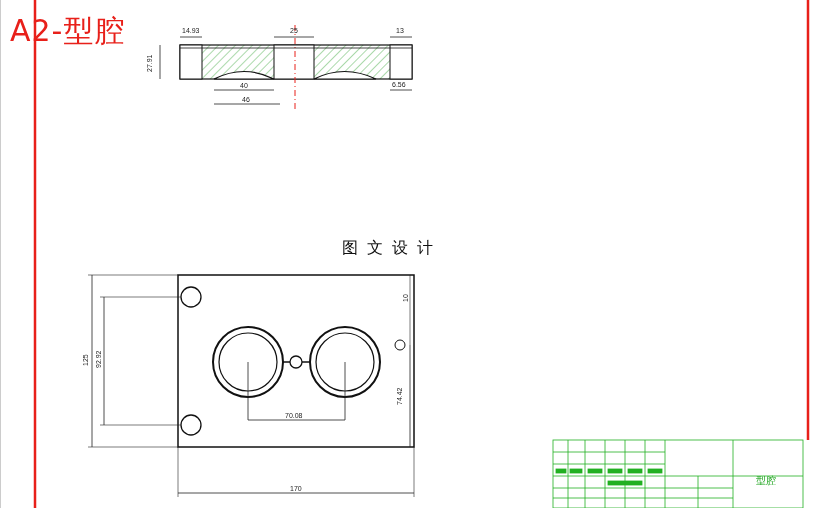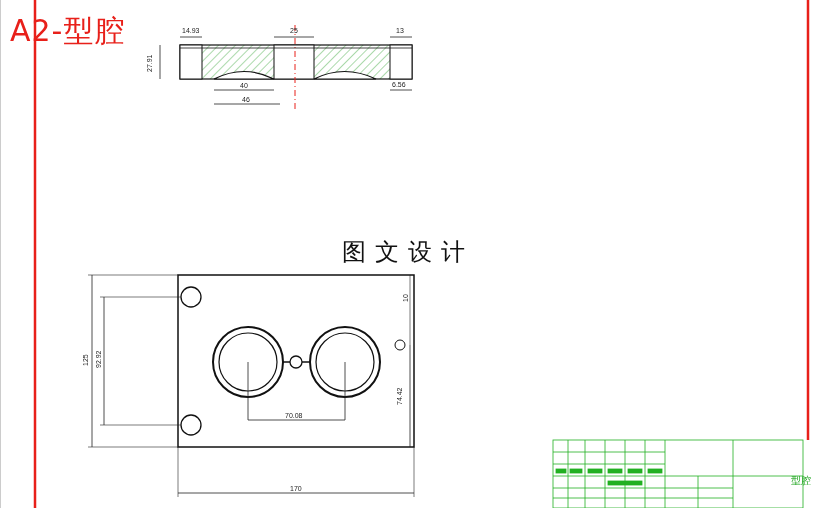--- a/index.html
+++ b/index.html
@@ -1,20 +1,20 @@
 <!DOCTYPE html>
 <html><head>
 <meta charset="utf-8">
 <style>
   html, body { margin: 0; padding: 0; background: #fff; }
   body { width: 820px; height: 508px; position: relative; overflow: hidden; font-family: "Liberation Sans", sans-serif; }
   .drawing { position: absolute; left: 0; top: 0; width: 820px; height: 508px; }
   .title-label { position: absolute; left: 10px; top: 16px; font-size: 30px; color: #e8201a; font-family: "DejaVu Sans", sans-serif; letter-spacing: 1px; line-height: 1; }
-  .watermark { position: absolute; left: 342px; top: 240px; font-size: 24px; color: #111; letter-spacing: 9px; font-family: "DejaVu Sans", sans-serif; line-height: 1; }
-  .title-text { position: absolute; left: 756px; top: 474px; font-size: 10px; color: #1aa31a; font-family: "DejaVu Sans", sans-serif; margin-left: 35px; }
+  .watermark { position: absolute; left: 342px; top: 240px; font-size: 16px; color: #111; letter-spacing: 9px; font-family: "DejaVu Sans", sans-serif; line-height: 1; }
+  .title-text { position: absolute; left: 756px; top: 474px; font-size: 10px; color: #1aa31a; font-family: "DejaVu Sans", sans-serif; }
 </style>
 </head>
 <body>
 
 <svg class="drawing" viewBox="0 0 820 508" xmlns="http://www.w3.org/2000/svg">
   <defs>
     <pattern id="hatch" patternUnits="userSpaceOnUse" width="6" height="6" patternTransform="rotate(45)">
       <line x1="0" y1="0" x2="0" y2="6" stroke="#2ca02c" stroke-width="0.8"></line>
     </pattern>
   </defs>

